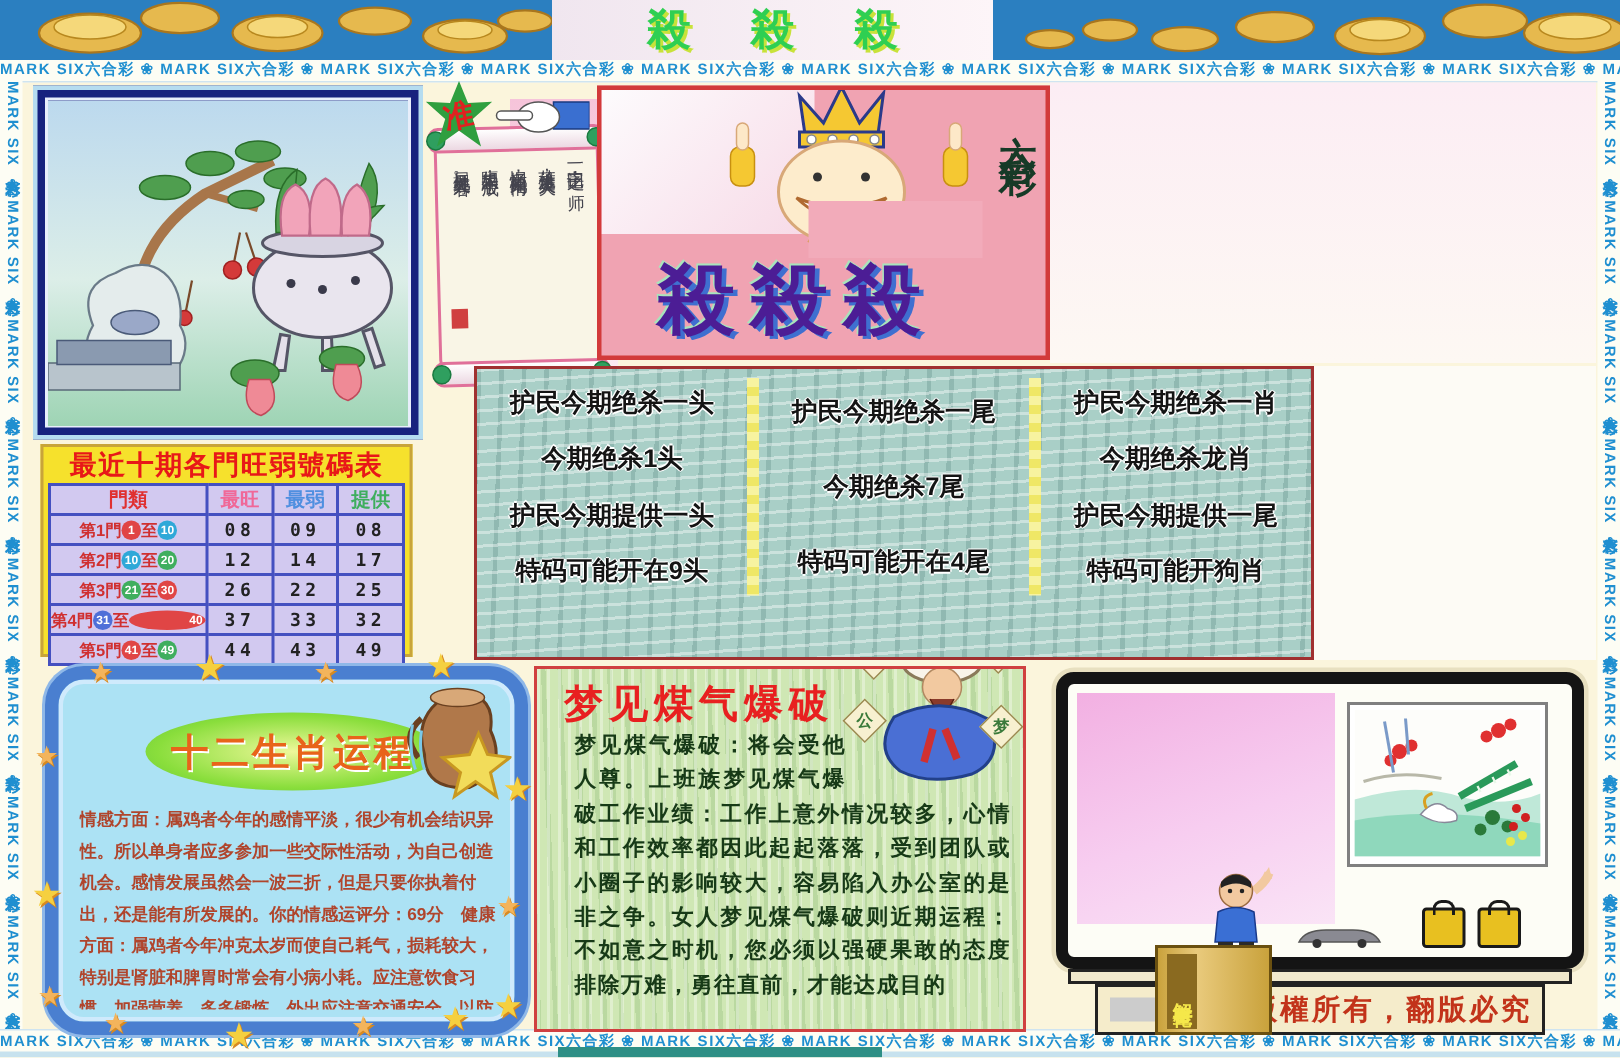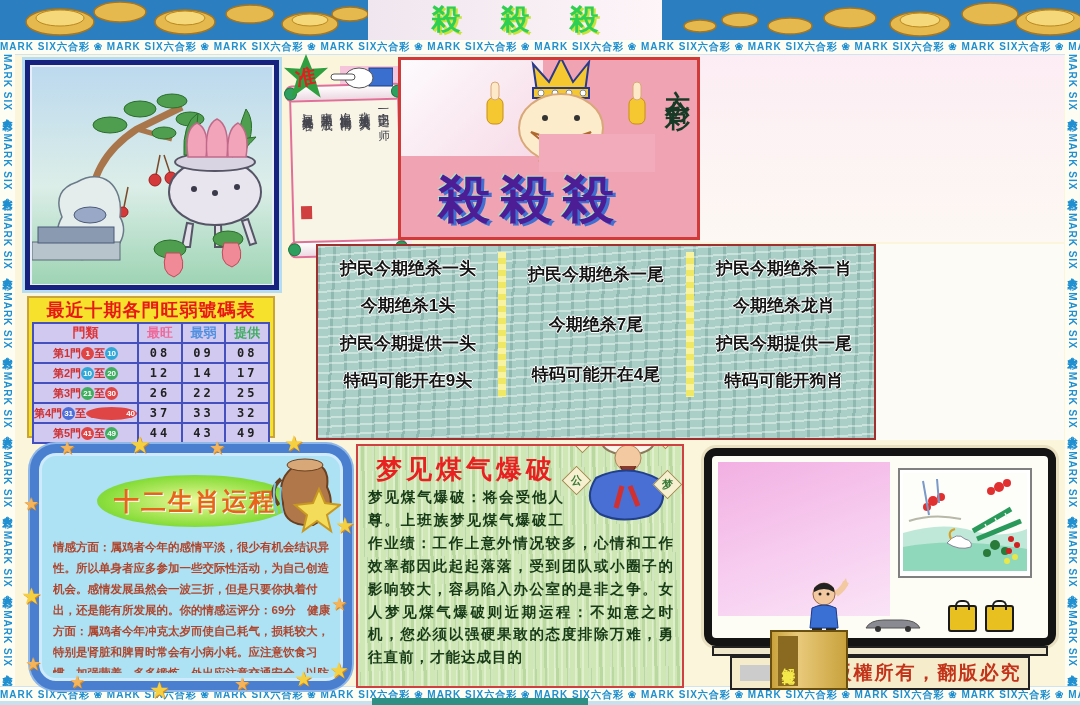--- a/index.html
+++ b/index.html
@@ -126,21 +126,21 @@
     background-image:repeating-linear-gradient(90deg,rgba(255,255,255,.35) 0 2px,transparent 2px 7px),
       repeating-linear-gradient(88deg,rgba(90,150,70,.18) 0 3px,transparent 3px 11px);
     padding:6px 8px 4px 10px;overflow:hidden;}
   .dream-title{font-size:26px;font-weight:bold;color:#e82020;letter-spacing:4px;
     text-align:center;padding-right:84px;line-height:34px;}
   .dream-figure{float:right;width:106px;height:104px;margin:-30px -2px 2px 6px;position:relative;}
   .diamond{position:absolute;width:19px;height:19px;background:#f7f0d0;border:1px solid #9a8a50;
     transform:rotate(45deg);display:flex;align-items:center;justify-content:center;}
   .diamond span{transform:rotate(-45deg);font-size:11px;font-weight:bold;color:#3a7a3a;}
   .d1{left:2px;top:6px;} .d2{right:0;top:2px;} .d3{left:-4px;top:48px;} .d4{right:-2px;top:52px;}
-  .dream-text{font-size:14.5px;font-weight:bold;color:#173a17;line-height:1.58;letter-spacing:1px;text-align:justify;}
+  .dream-text{font-size:14.5px;font-weight:bold;color:#173a17;line-height:1.58;letter-spacing:1px;text-align:justify;margin-left:15px;}
 
   
   .board{position:absolute;left:704px;top:448px;width:352px;height:242px;}
   .board-screen{position:absolute;left:0;top:0;width:352px;height:198px;background:#fdfdf6;
     border:8px solid #141414;border-radius:12px;box-sizing:border-box;box-shadow:0 0 0 3px #e8e0c0;}
   .pink-block{position:absolute;left:6px;top:6px;width:172px;height:154px;
     background:linear-gradient(160deg,#f2b0e2,#f7cdf0 55%,#fae4f6);}
   .pic-frame{position:absolute;right:16px;top:12px;width:134px;height:110px;background:#fff;
     border:2px solid #808080;box-sizing:border-box;padding:3px;}
   .car{position:absolute;left:150px;bottom:6px;}

